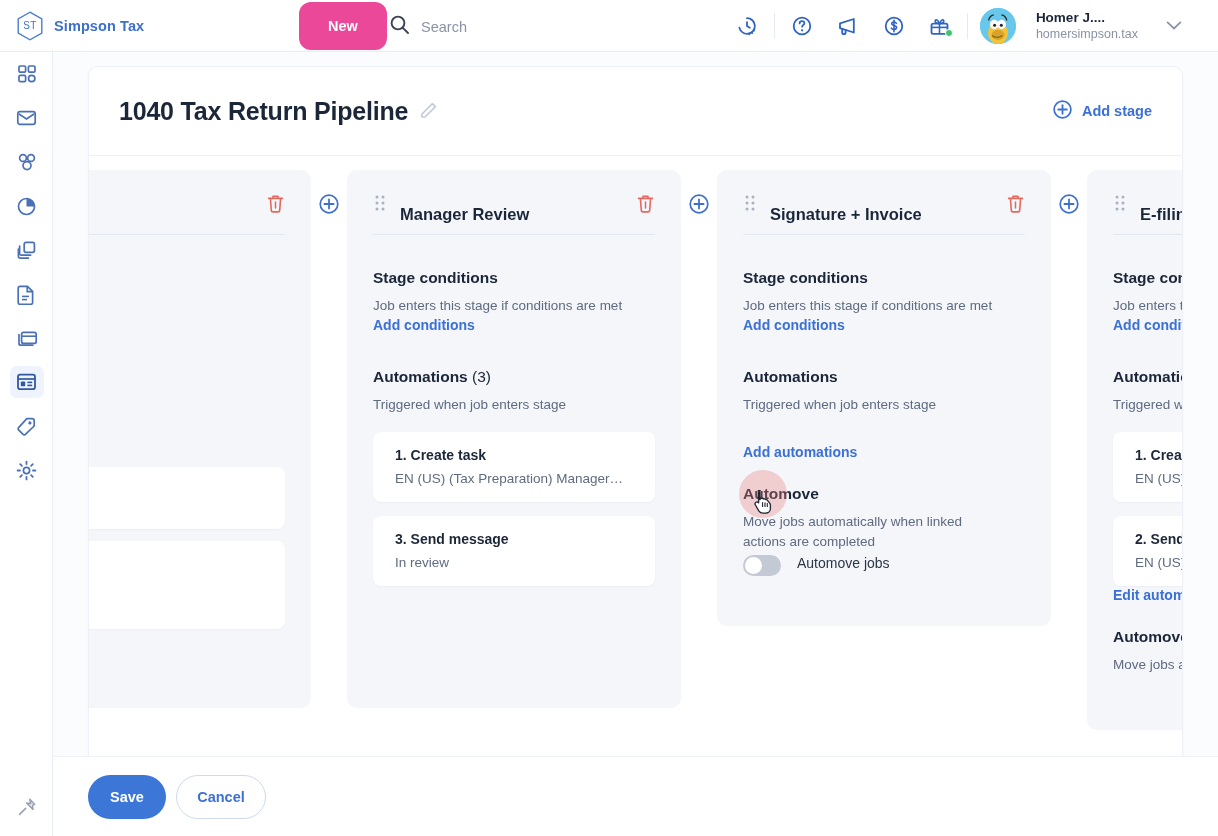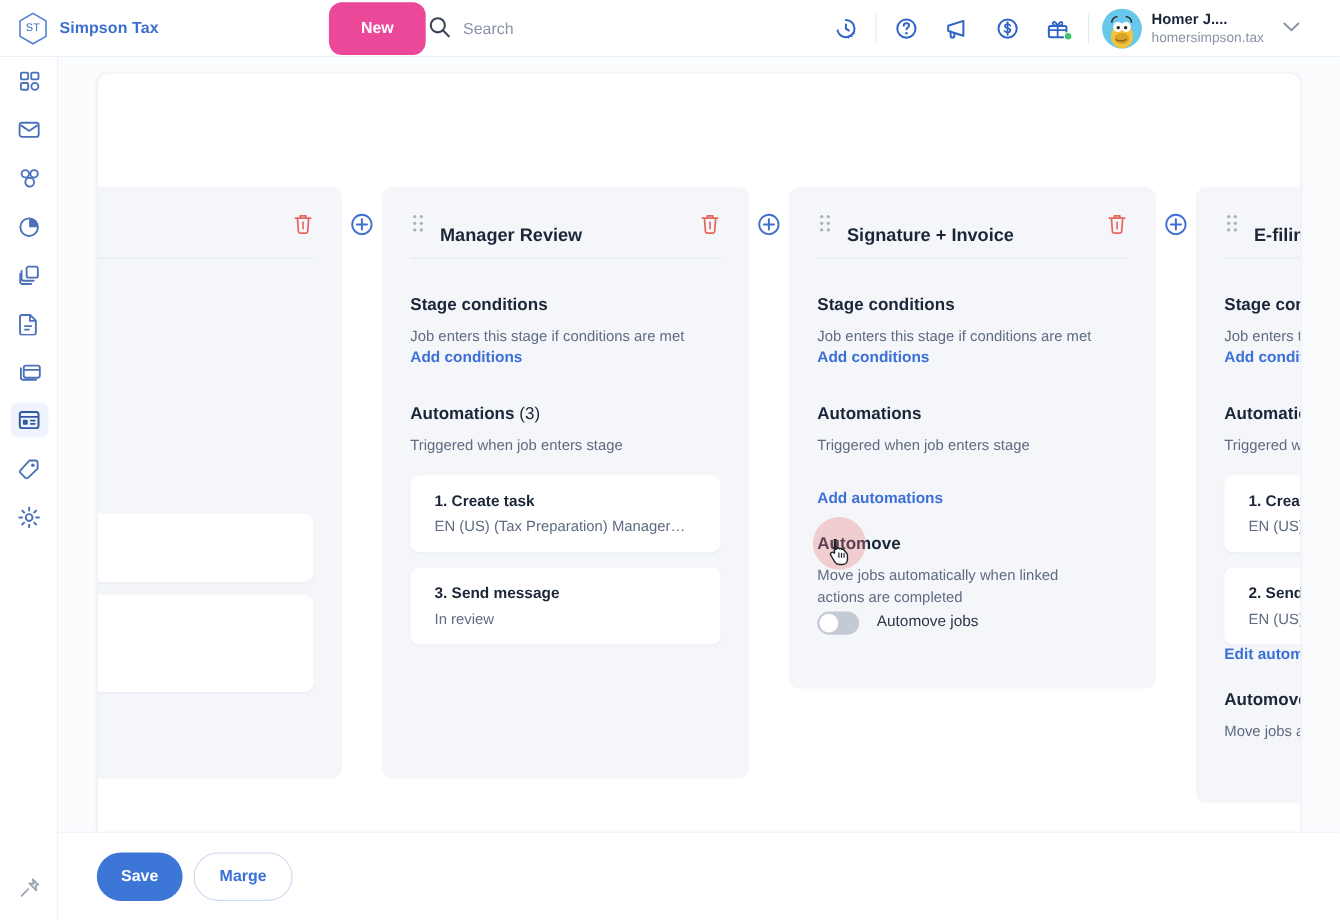--- a/index.html
+++ b/index.html
@@ -58,21 +58,21 @@
     cursor: pointer; position: relative;
   }
   .vdiv { width: 1px; height: 26px; background: #e4e9f2; margin: 0 4px; }
   .giftdot {
     position: absolute; right: 10px; bottom: 15px;
     width: 8px; height: 8px; border-radius: 50%;
     background: #3ec46d; border: 1.5px solid #fff;
   }
 
   #user-block {
-    display: flex; align-items: center; gap: 9px;
+    display: flex; align-items: center; gap: 20px;
     cursor: pointer; padding-left: 8px;
   }
   #avatar {
     width: 36px; height: 36px; border-radius: 50%;
     background: #63c5ea; overflow: hidden; position: relative; flex: none;
   }
   #usertext { display: flex; flex-direction: column; line-height: 1.25; }
   #username { font-size: 13.5px; font-weight: 700; color: #1b2738; }
   #useremail { font-size: 12.5px; color: #8a93a6; white-space: nowrap;
     overflow: hidden; max-width: 104px; }
@@ -442,20 +442,38 @@
         <path d="M12.8 2.4l4.8 4.8-2.2 1 .6 4.2-6.4-6.4 4.2.6z" fill="none" stroke="#9aa2b1" stroke-width="1.6" stroke-linejoin="round"></path>
         <line x1="8.6" y1="11.4" x2="2.6" y2="17.4" stroke="#9aa2b1" stroke-width="1.6" stroke-linecap="round"></line>
       </svg>
     </span>
   </div>
 </div>
 
 <div id="content">
   <div id="panel">
 
+    <div id="panel-head">
+      <span id="pipeline-title">1040 Tax Return Pipeline</span>
+      <span id="edit-title-icon">
+        <svg width="20" height="20" viewBox="0 0 20 20">
+          <path d="M14.4 2.6l3 3L7 16H4v-3z" fill="none" stroke="#c3cbdb" stroke-width="1.7" stroke-linejoin="round"></path>
+        </svg>
+      </span>
+      <div id="add-stage-btn">
+        <span>
+          <svg width="21" height="21" viewBox="0 0 21 21">
+            <circle cx="10.5" cy="10.5" r="8.4" fill="none" stroke="#3b70d6" stroke-width="1.7"></circle>
+            <line x1="10.5" y1="6.2" x2="10.5" y2="14.8" stroke="#3b70d6" stroke-width="1.8" stroke-linecap="round"></line>
+            <line x1="6.2" y1="10.5" x2="14.8" y2="10.5" stroke="#3b70d6" stroke-width="1.8" stroke-linecap="round"></line>
+          </svg>
+        </span>
+        <span id="add-stage-label">Add stage</span>
+      </div>
+    </div>
 
     <div id="board">
       <div id="board-inner">
 
         <div class="stage" style="height:538px;">
           <div class="stage-head">
 
             <span class="stage-name"></span>
             <span class="trash">
               <svg width="19" height="20" viewBox="0 0 19 20">
@@ -650,14 +668,14 @@
       <path d="M5.2 1.6c.9 0 1.6.8 1.6 1.7v7.3l1.2-1.1c.6-.5 1.5-.5 2 .1l.3.4c.5-.4 1.3-.4 1.8.1l.3.4c.5-.3 1.2-.2 1.6.3l2.5 3c.6.7.9 1.6.9 2.5v3.3c0 2.5-2 4.5-4.5 4.5H9.8c-1.5 0-2.9-.7-3.8-2L2.4 16c-.6-.9-.4-2.1.5-2.7.8-.5 1.8-.4 2.4.3l.3.3V3.3c0-.9.7-1.7 1.6-1.7z" fill="#ffffff" stroke="#1e2430" stroke-width="1.3" stroke-linejoin="round"></path>
       <line x1="9.6" y1="13.2" x2="9.6" y2="18" stroke="#1e2430" stroke-width="1.1"></line>
       <line x1="12" y1="13.4" x2="12" y2="18" stroke="#1e2430" stroke-width="1.1"></line>
       <line x1="14.3" y1="14" x2="14.3" y2="18" stroke="#1e2430" stroke-width="1.1"></line>
     </svg>
   </div>
 </div>
 
 <div id="footer">
   <button id="save-btn">Save</button>
-  <button id="cancel-btn">Marge</button>
+  <button id="cancel-btn">Cancel</button>
 </div>
 
 </body></html>

